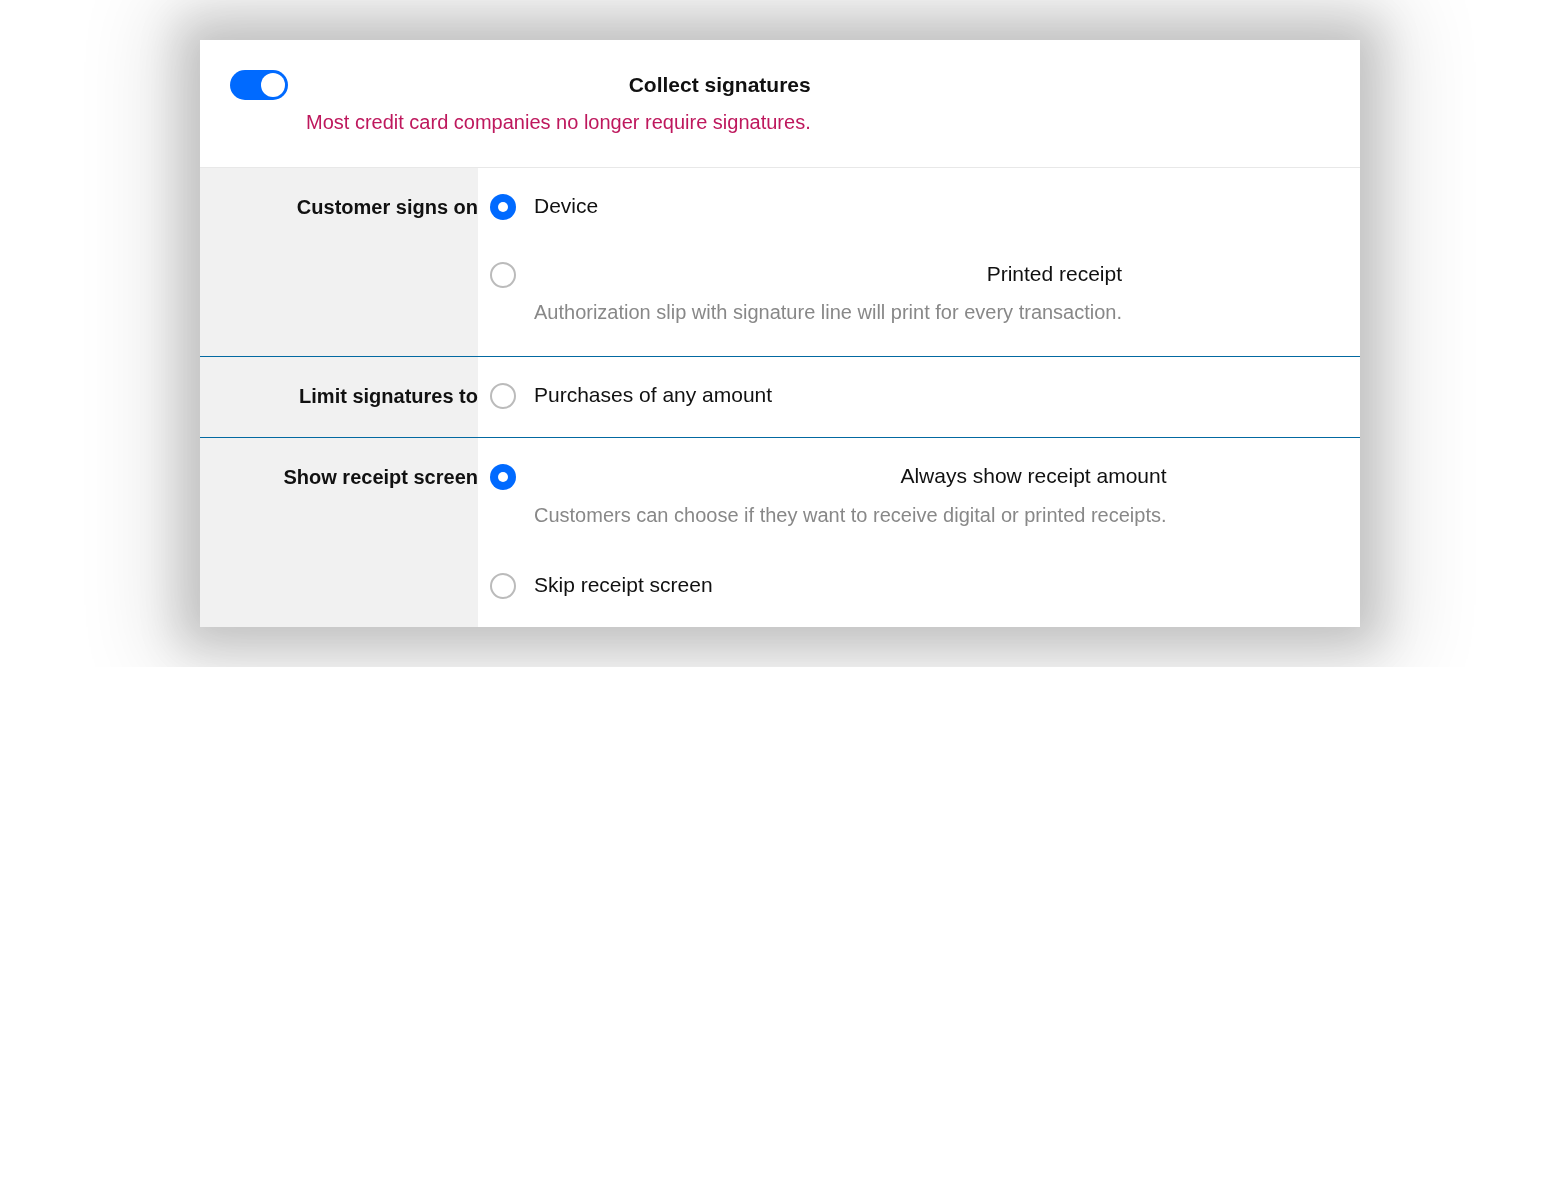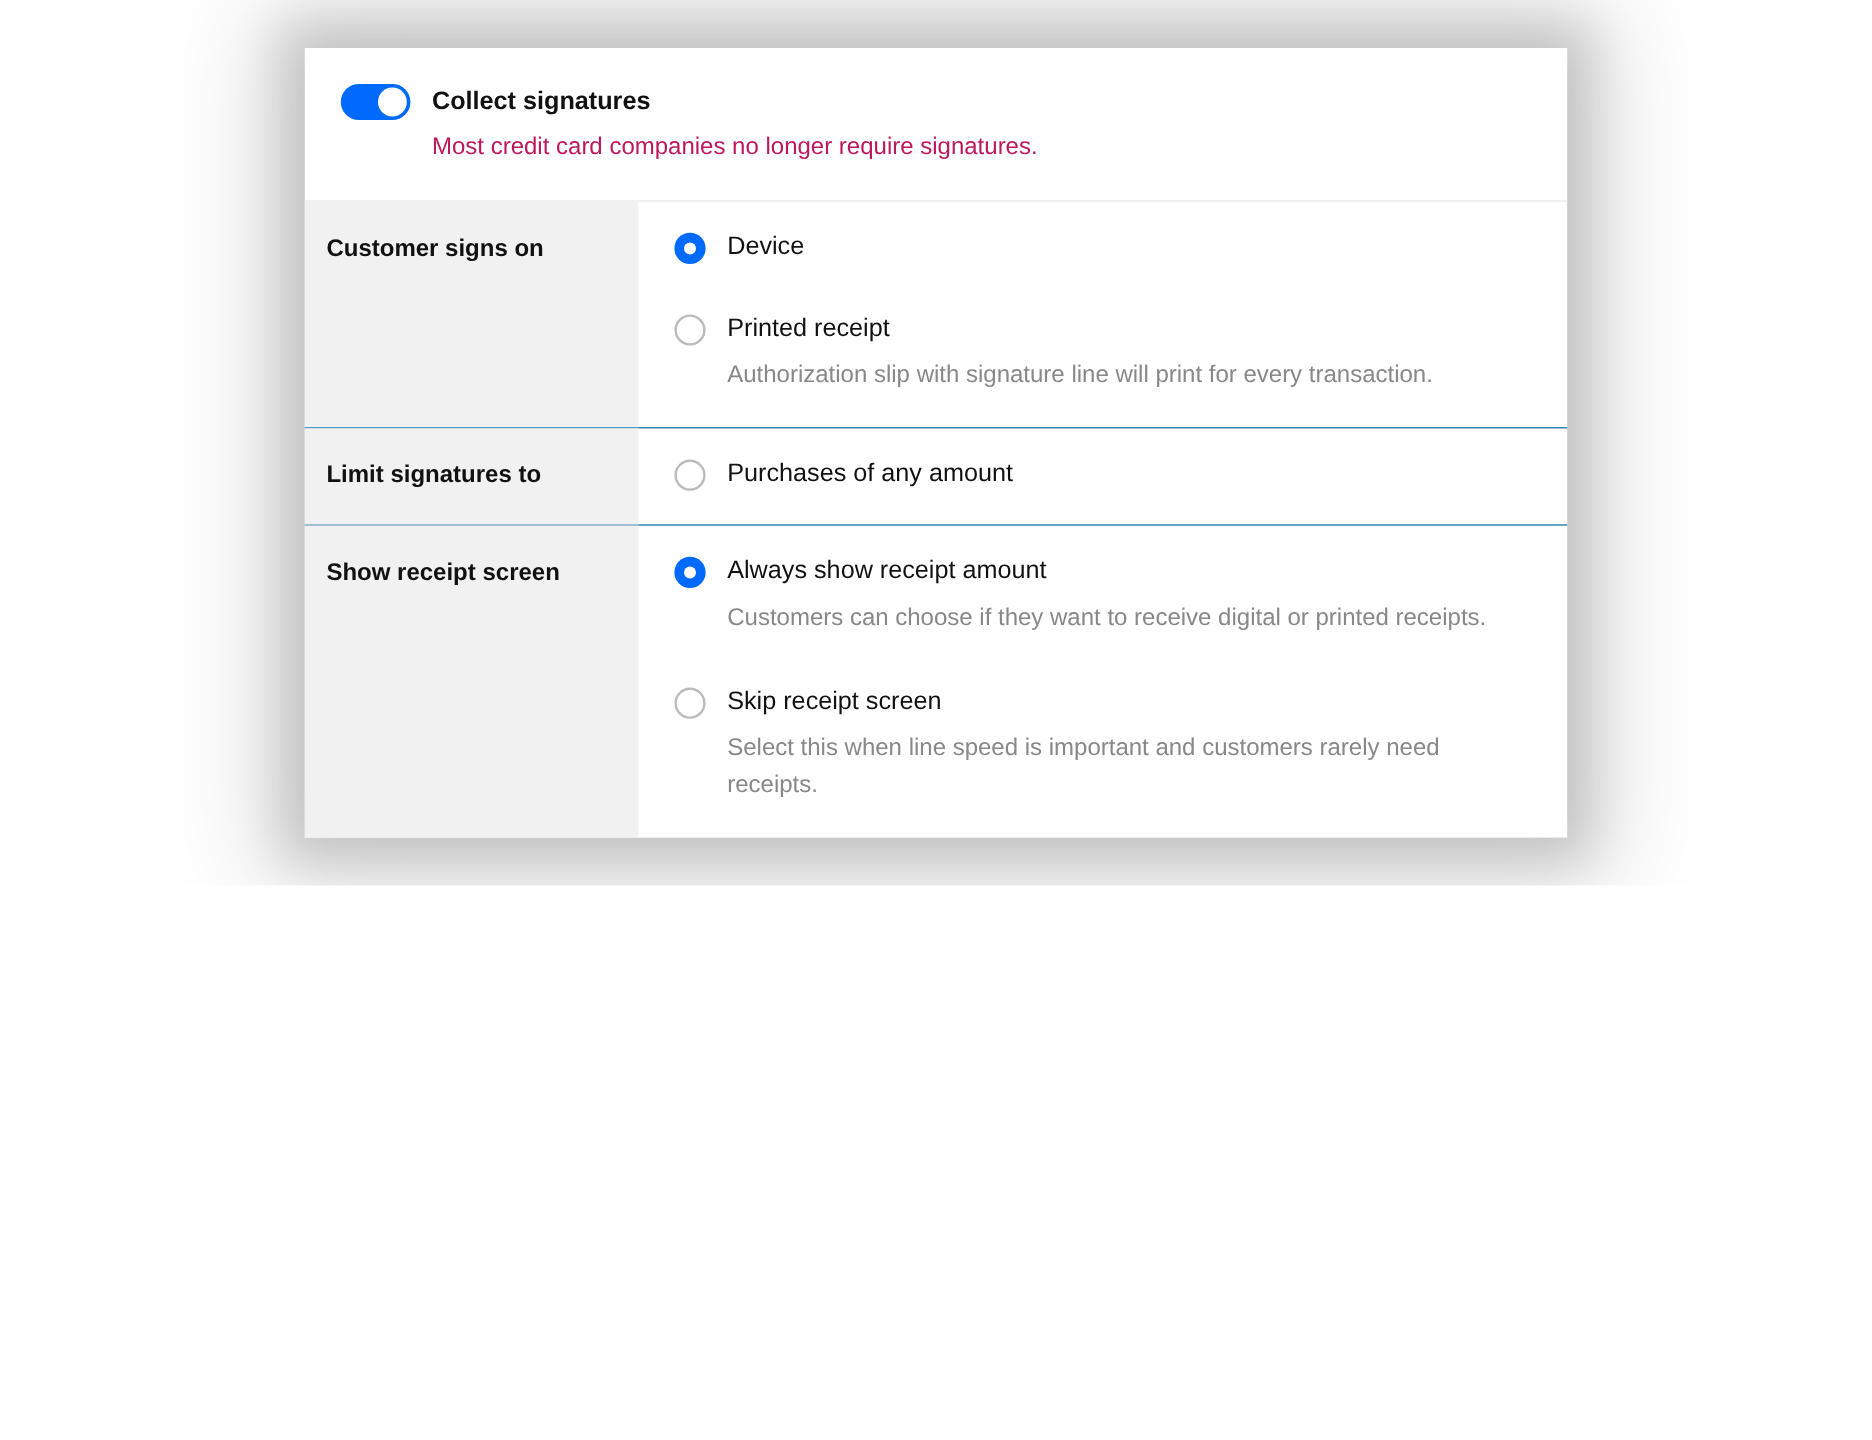--- a/index.html
+++ b/index.html
@@ -2,24 +2,25 @@
 <html><head>
   <meta charset="utf-8">
   <style>
     * { box-sizing: border-box; margin: 0; padding: 0; }
     body {
       font-family: -apple-system, BlinkMacSystemFont, "Segoe UI", Helvetica, Arial, sans-serif;
       background: #fff;
       padding: 40px;
     }
     .panel {
-      width: 1052px;
+      width: 1160px;
       margin: 0 auto;
       background: #fff;
       box-shadow: 0 0 40px 20px rgba(0,0,0,0.15), 0 0 80px 40px rgba(0,0,0,0.12);
+      text-align: right;
     }
     
     .header-row {
       display: flex;
       align-items: flex-start;
       gap: 18px;
       padding: 30px 30px 32px 30px;
       border-bottom: 1px solid #e8e8e8;
     }
     .toggle {
@@ -64,21 +65,21 @@
       width: 278px;
       flex-shrink: 0;
       background: #f1f1f1;
       padding: 28px 0 0 18px;
       font-size: 20px;
       font-weight: 600;
       color: #111;
     }
     .section-options {
       flex: 1;
-      padding: 24px 30px 28px 30px;
+      padding: 24px 30px 28px 12px;
       display: flex;
       flex-direction: column;
       gap: 40px;
     }
     .option {
       display: flex;
       align-items: flex-start;
       gap: 18px;
     }
     .radio {
@@ -173,19 +174,18 @@
         <div class="radio selected"></div>
         <div>
           <div class="option-title">Always show receipt amount</div>
           <div class="option-desc">Customers can choose if they want to receive digital or printed receipts.</div>
         </div>
       </div>
       <div class="option">
         <div class="radio unselected"></div>
         <div>
           <div class="option-title">Skip receipt screen</div>
-          <div class="option-desc">Select this when line speed is important and customers rarely need receipts.</div>
         </div>
       </div>
     </div>
   </div>
 
 </div>
 
 </body></html>

